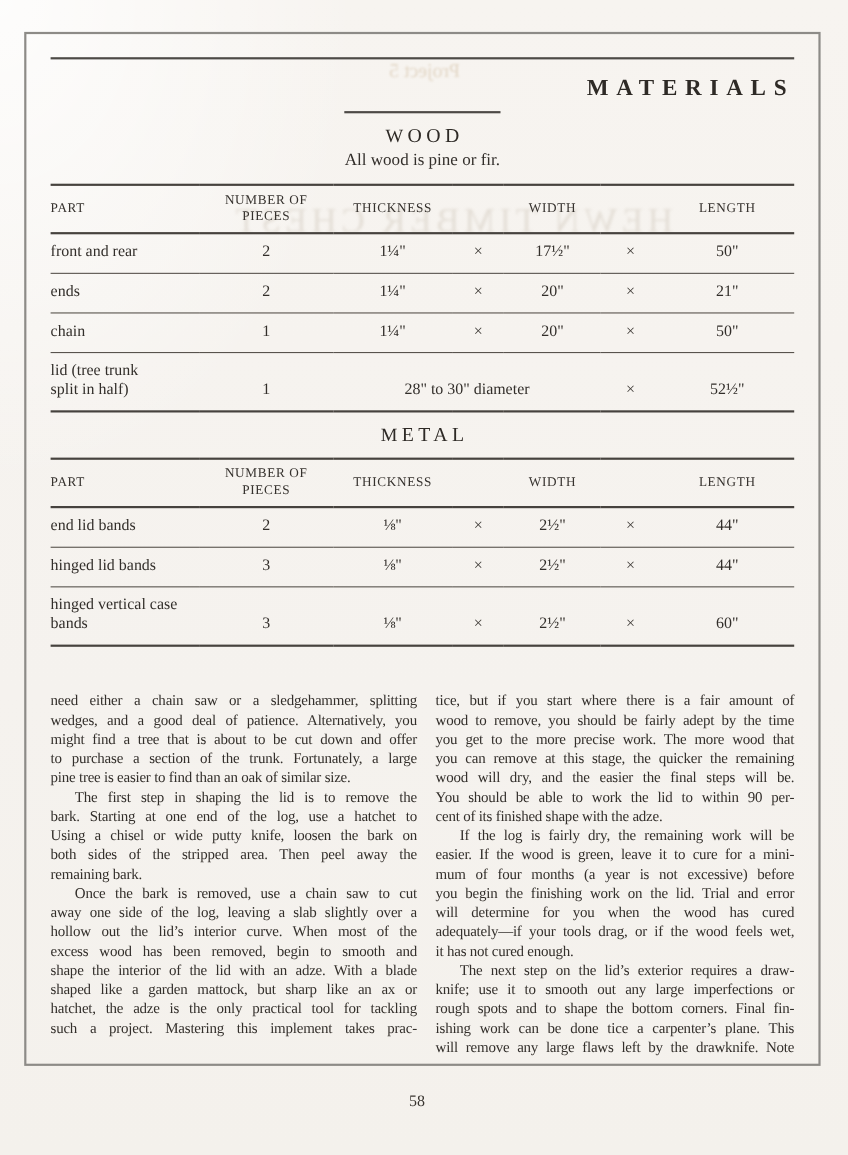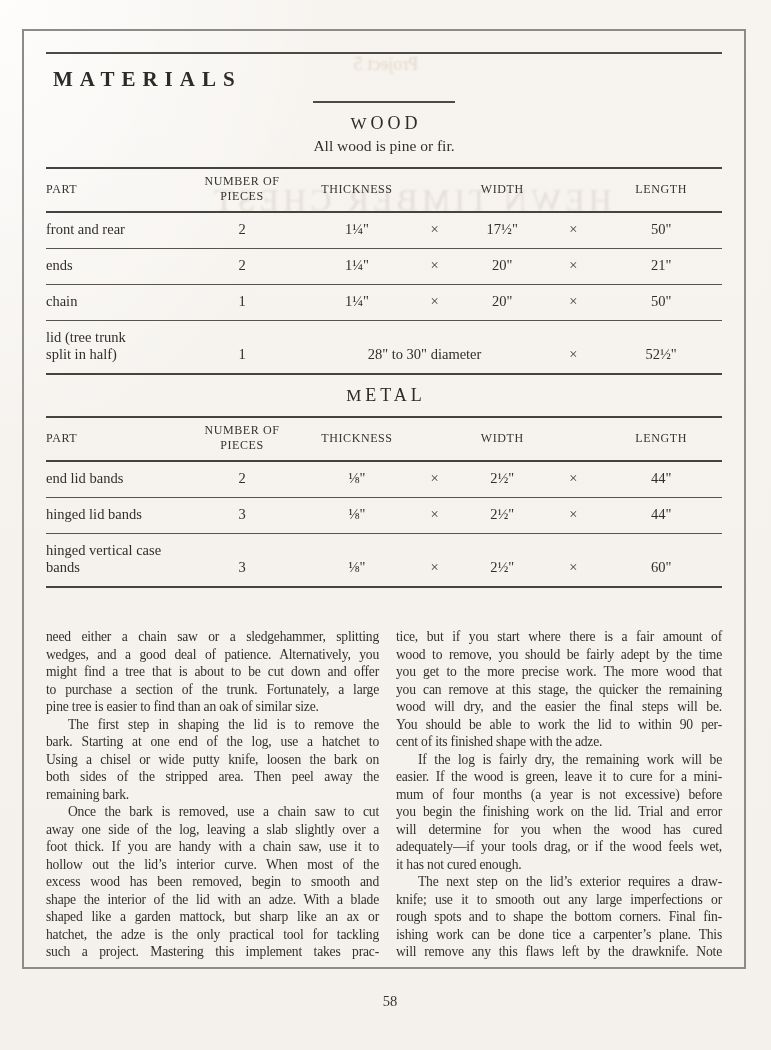--- a/index.html
+++ b/index.html
@@ -18,21 +18,21 @@
   .ghost{position:absolute;transform:scaleX(-1);color:#b99a6e;filter:blur(1px);
     white-space:nowrap;pointer-events:none;}
   .ghost-project{top:54px;left:316px;width:140px;font-size:18px;opacity:.33;text-align:center;}
   .ghost-title{top:182px;left:130px;width:562px;font-size:32px;letter-spacing:4px;
     color:#b0a390;opacity:.26;text-align:center;filter:blur(1.3px);}
   
   .frame{position:absolute;left:22px;top:29px;width:724px;height:940px;
     border:2px solid #8d8b87;box-sizing:border-box;}
   .inner{padding:21px 22px 0 22px;}
   .top-rule{height:2px;background:#4d4a46;}
-  .doc-title{margin:13px 0 0;text-align:left;font-size:21px;font-weight:600;
+  .doc-title{margin:13px 0 0;text-align:right;font-size:21px;font-weight:600;
     letter-spacing:7px;text-indent:7px;color:#2e2a26;}
   .title-underline{width:142px;height:2px;background:#4d4a46;margin:9px auto 0;}
   .section-heading{margin:10px 0 0;text-align:center;font-size:18px;font-weight:400;
     letter-spacing:4px;text-indent:4px;text-transform:uppercase;color:#2e2a26;}
   .section-heading::first-letter{font-size:17px;}
   .subtitle{margin:3px 0 0;text-align:center;font-size:15.5px;color:#332f2b;}
   
   table.mat{width:100%;border-collapse:collapse;table-layout:fixed;
     border-top:2px solid #46423e;border-bottom:2px solid #46423e;}
   table.mat.wood{margin-top:12px;}
@@ -51,21 +51,21 @@
   
   .columns{display:flex;margin-top:40px;justify-content:flex-end;}
   .col{font-size:13.6px;line-height:17.5px;letter-spacing:-.2px;color:#332f2b;}
   .col-left{width:333px;margin-right:17px;}
   .col-right{width:326px;}
   .para{margin:0;}
   .jl{text-align:justify;text-align-last:justify;white-space:nowrap;}
   .ll{text-align:left;white-space:nowrap;}
   .ind{padding-left:22px;}
   
-  .folio{position:absolute;left:28px;top:993px;width:724px;text-align:center;
+  .folio{position:absolute;left:17px;top:993px;width:724px;text-align:center;
     font-size:14.5px;color:#38342f;}
 </style>
 </head>
 <body>
 
 <div class="page">
 
   <div class="ghost ghost-project">Project 5</div>
   <div class="ghost ghost-title">HEWN TIMBER CHEST</div>
 
@@ -208,21 +208,20 @@
           <div class="para">
             <div class="jl ind">The first step in shaping the lid is to remove the</div>
             <div class="jl">bark. Starting at one end of the log, use a hatchet to</div>
             <div class="jl">Using a chisel or wide putty knife, loosen the bark on</div>
             <div class="jl">both sides of the stripped area. Then peel away the</div>
             <div class="ll">remaining bark.</div>
           </div>
           <div class="para">
             <div class="jl ind">Once the bark is removed, use a chain saw to cut</div>
             <div class="jl">away one side of the log, leaving a slab slightly over a</div>
-            <div class="jl">foot thick. If you are handy with a chain saw, use it to</div>
             <div class="jl">hollow out the lid’s interior curve. When most of the</div>
             <div class="jl">excess wood has been removed, begin to smooth and</div>
             <div class="jl">shape the interior of the lid with an adze. With a blade</div>
             <div class="jl">shaped like a garden mattock, but sharp like an ax or</div>
             <div class="jl">hatchet, the adze is the only practical tool for tackling</div>
             <div class="jl">such a project. Mastering this implement takes prac-</div>
           </div>
         </div>
 
         <div class="col col-right">
@@ -242,21 +241,21 @@
             <div class="jl">you begin the finishing work on the lid. Trial and error</div>
             <div class="jl">will determine for you when the wood has cured</div>
             <div class="jl">adequately—if your tools drag, or if the wood feels wet,</div>
             <div class="ll">it has not cured enough.</div>
           </div>
           <div class="para">
             <div class="jl ind">The next step on the lid’s exterior requires a draw-</div>
             <div class="jl">knife; use it to smooth out any large imperfections or</div>
             <div class="jl">rough spots and to shape the bottom corners. Final fin-</div>
             <div class="jl">ishing work can be done tice a carpenter’s plane. This</div>
-            <div class="jl">will remove any this flaws left by the drawknife. Note</div>
+            <div class="jl">will remove any large flaws left by the drawknife. Note</div>
           </div>
         </div>
 
       </div>
     </div>
   </div>
 
   <div class="folio">58</div>
 </div>
 

